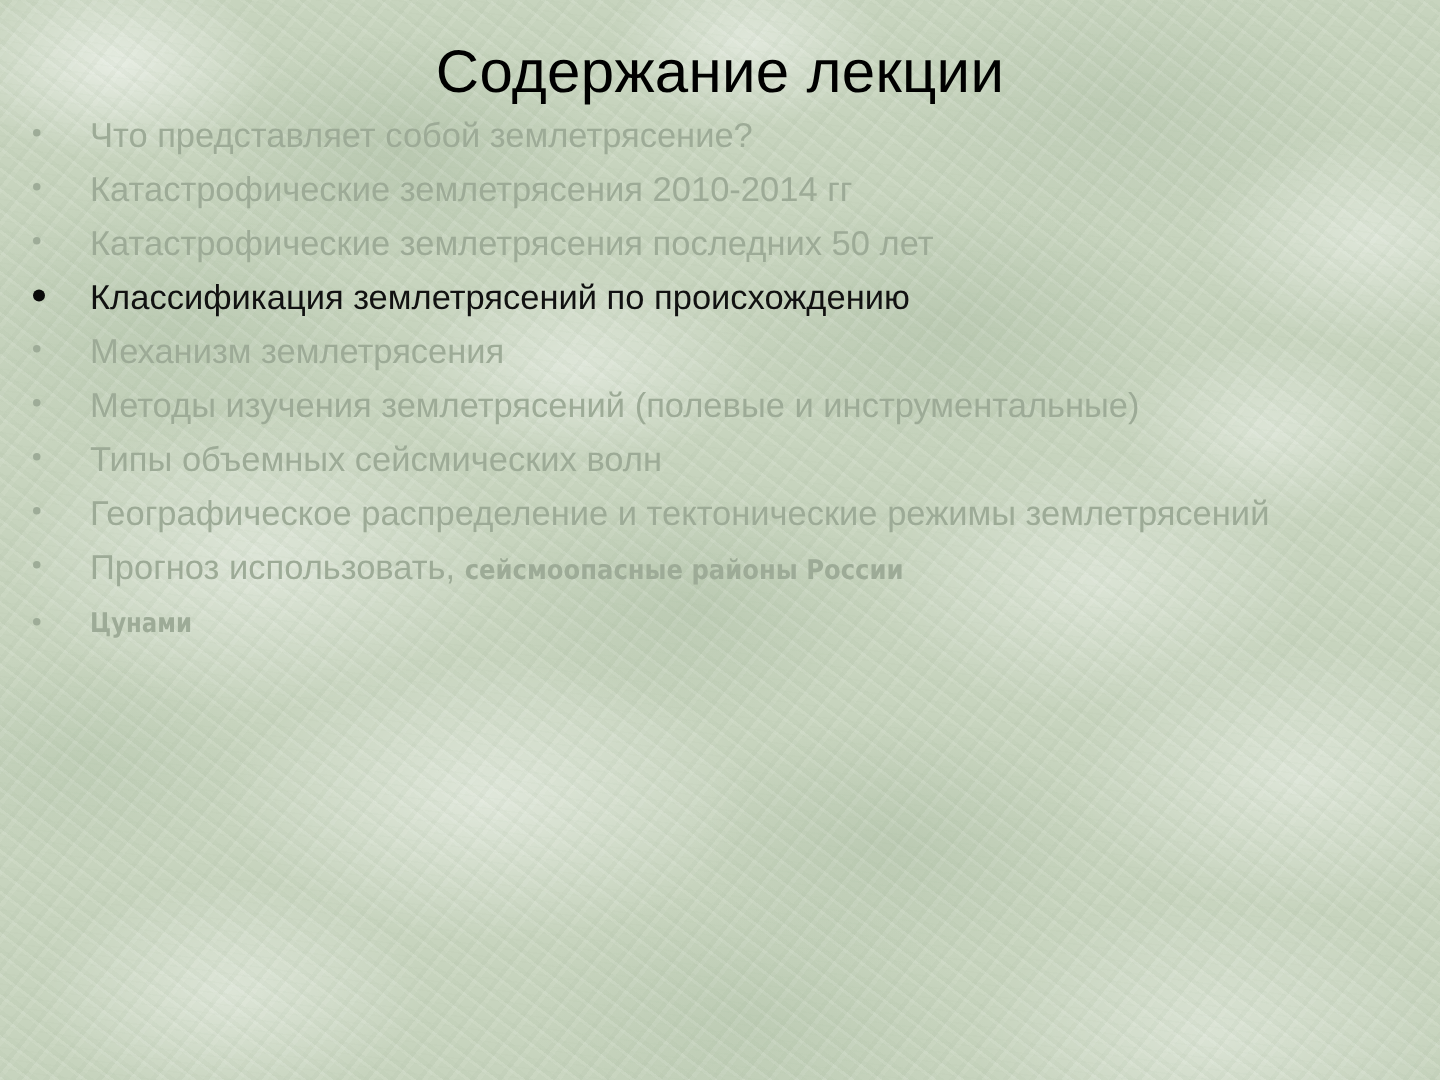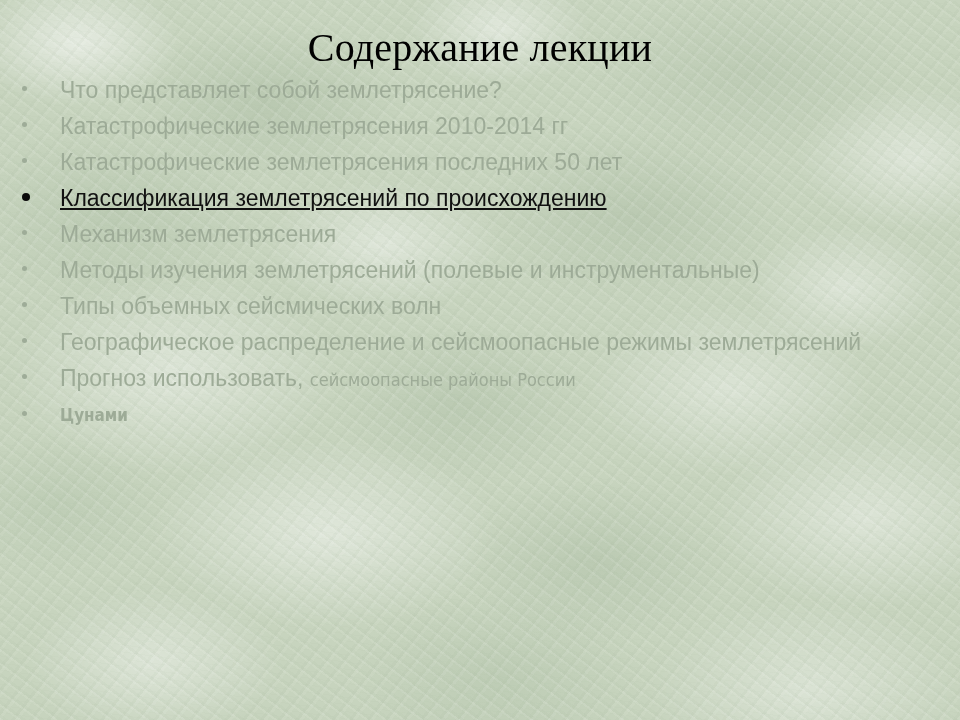--- a/index.html
+++ b/index.html
@@ -76,21 +76,20 @@
     left: 60px;
     top: 22px;
     width: 840px;
     text-align: center;
     font-size: 40px;
     line-height: 52px;
     color: #000000;
     font-weight: normal;
     letter-spacing: .2px;
     white-space: nowrap;
-    font-family: Liberation Serif, serif;
   }
 
   
   .body-list {
     position: absolute;
     left: 14px;
     top: 72px;
     width: 920px;
   }
 
@@ -135,38 +134,37 @@
   }
 
   
   .sz-lg .bullet-text {
     font-size: 23px;
     line-height: 36px;
   }
   .sz-lg.active .bullet-text {
     font-size: 23px;
     line-height: 36px;
-    text-decoration: underline;
   }
   .sz-sm .bullet-text {
     font-size: 18px;
     line-height: 34px;
     font-weight: bold;
     font-family: "DejaVu Sans Condensed", "Liberation Sans Narrow", "Liberation Sans", sans-serif;
     transform: scaleX(.94);
     transform-origin: left center;
   }
   .sz-sm .bullet-dot {
     top: 13px;
   }
 
   
   .run-small {
     font-size: 18px;
-    font-weight: normal;
+    font-weight: bold;
     font-family: "DejaVu Sans Condensed", "Liberation Sans Narrow", "Liberation Sans", sans-serif;
   }
 </style>
 </head>
 <body>
 
 <div class="slide">
 
   <div class="slide-bg"></div>
   <div class="slide-grain"></div>
@@ -205,21 +203,21 @@
       <span class="bullet-text">Методы изучения землетрясений (полевые и инструментальные)</span>
     </div>
 
     <div class="bullet-row dim sz-lg">
       <span class="bullet-dot"></span>
       <span class="bullet-text">Типы объемных сейсмических волн</span>
     </div>
 
     <div class="bullet-row dim sz-lg">
       <span class="bullet-dot"></span>
-      <span class="bullet-text">Географическое распределение и сейсмоопасные режимы землетрясений</span>
+      <span class="bullet-text">Географическое распределение и тектонические режимы землетрясений</span>
     </div>
 
     <div class="bullet-row dim sz-lg">
       <span class="bullet-dot"></span>
       <span class="bullet-text"><span>Прогноз использовать, </span><span class="run-small">сейсмоопасные районы России</span></span>
     </div>
 
 
     <div class="bullet-row dim sz-sm">
       <span class="bullet-dot"></span>

